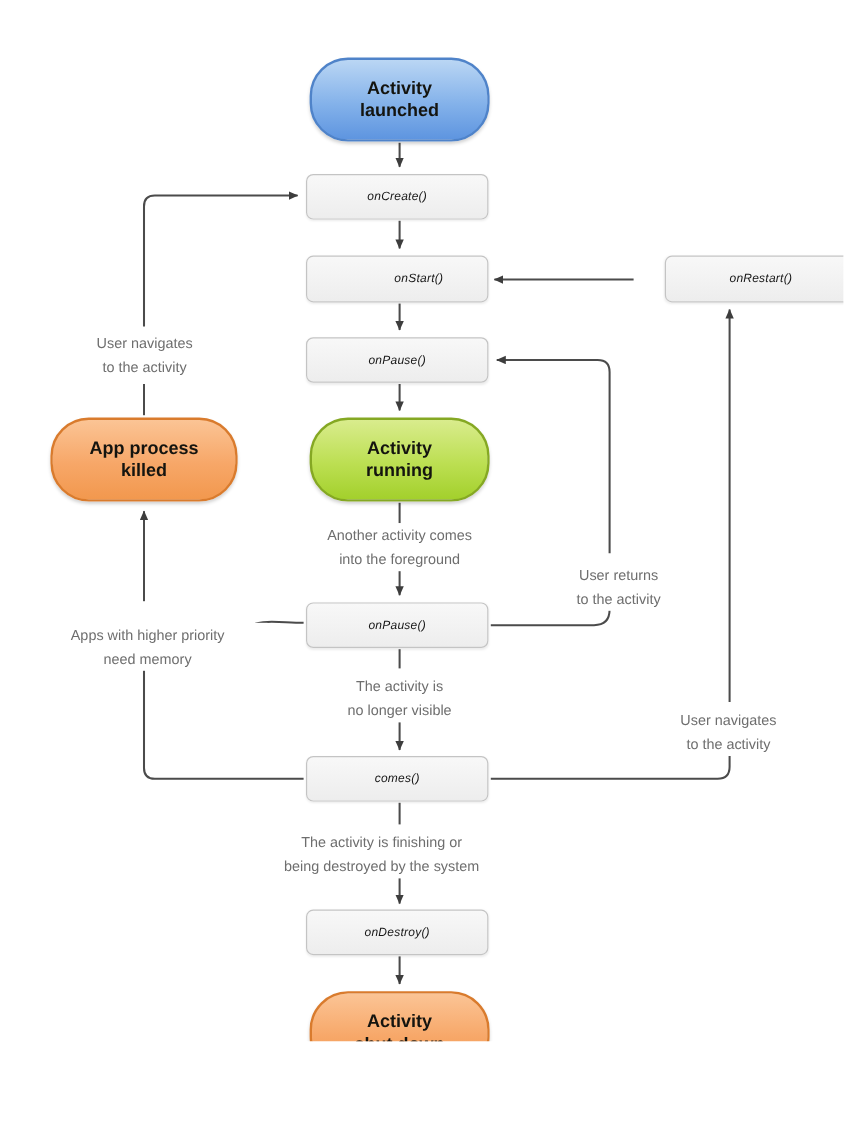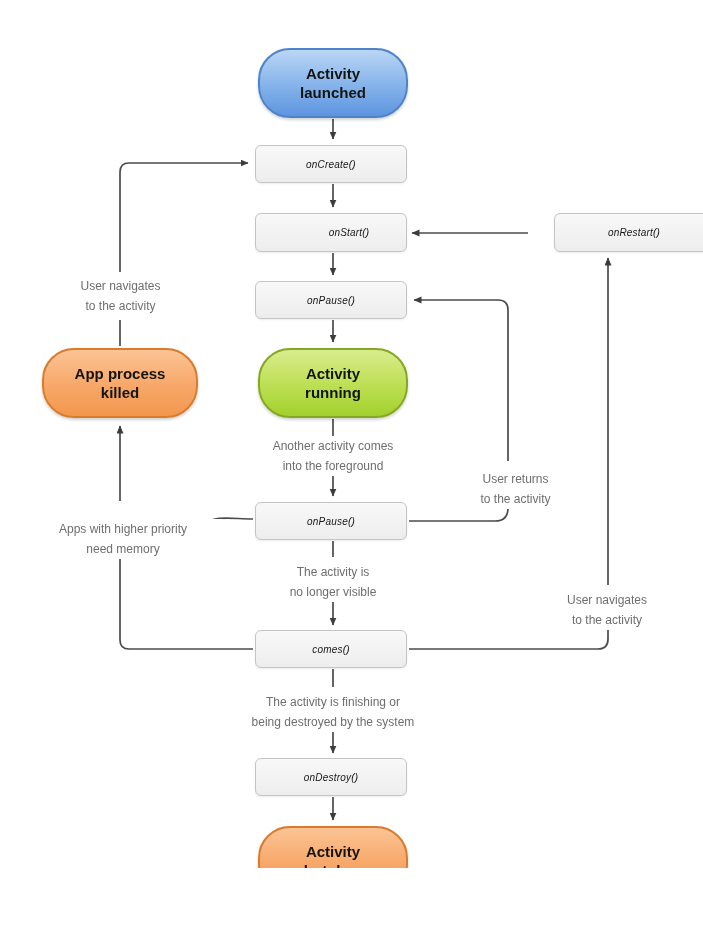--- a/index.html
+++ b/index.html
@@ -123,17 +123,17 @@
 
   <div class="annotation" style="left:23px;top:491px;width:200px;margin-top:28px;">Apps with higher priority
 need memory</div>
 
   <div class="annotation" style="left:233px;top:562px;width:200px;">The activity is
 no longer visible</div>
 
   <div class="annotation" style="left:512px;top:590px;width:190px;">User navigates
 to the activity</div>
 
-  <div class="annotation" style="left:208px;top:692px;width:250px;">The activity is finishing or
+  <div class="annotation" style="left:193px;top:692px;width:250px;">The activity is finishing or
 being destroyed by the system</div>
 
 
 </div>
 
 </body></html>

